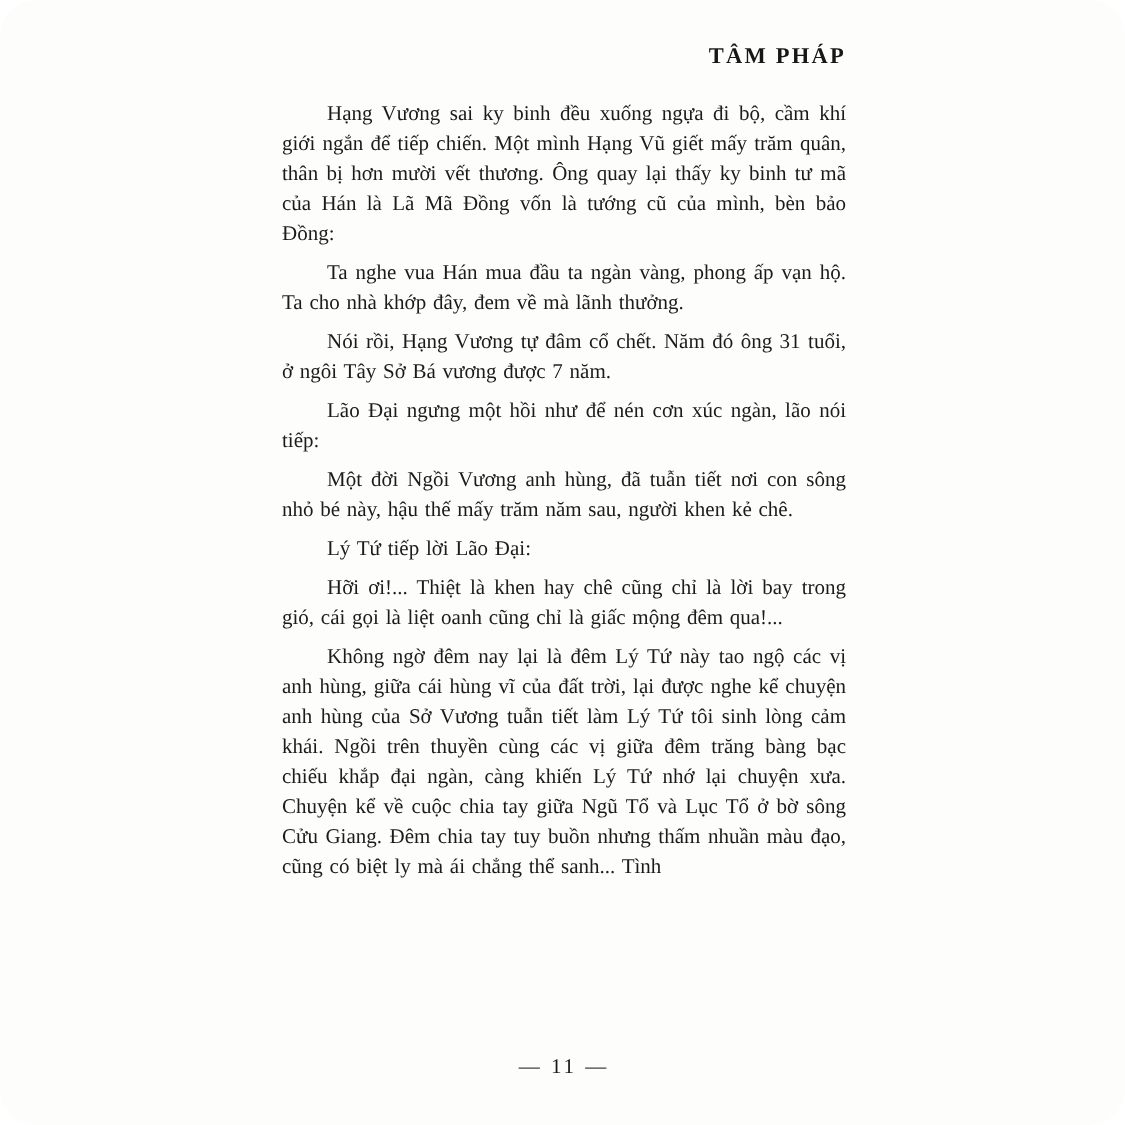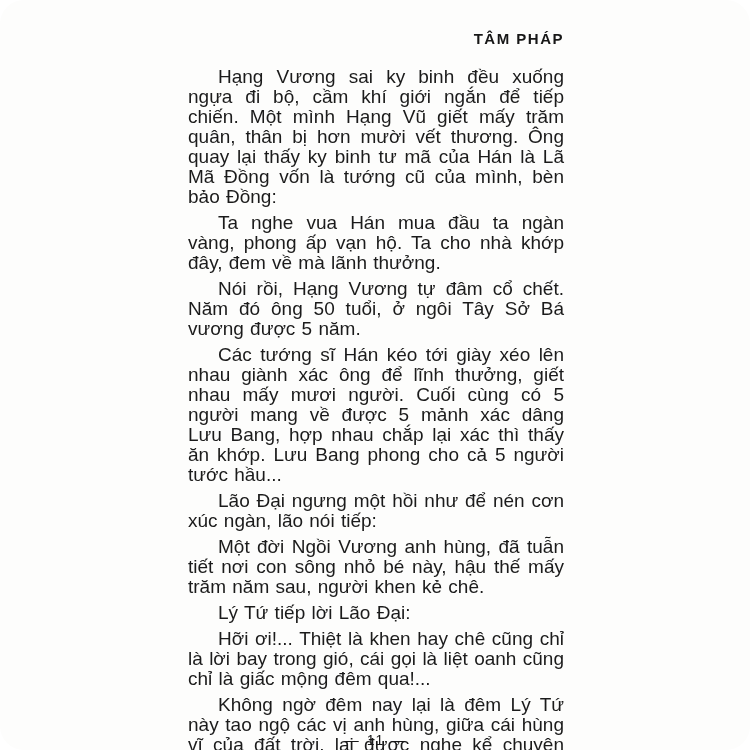--- a/index.html
+++ b/index.html
@@ -6,69 +6,68 @@
     margin: 0;
     padding: 0;
     background: #ffffff;
   }
   .page {
     position: relative;
     width: 750px;
     height: 750px;
     background: #fdfdfc;
     overflow: hidden;
-    font-family: Liberation Sans, sans-serif;
+    font-family: Liberation Serif, serif;
     color: #1b1b1b;
     border-radius: 24px;
   }
   .text-column {
     position: absolute;
     left: 188px;
     top: 30px;
     width: 376px;
   }
   .running-head {
     text-align: right;
     font-weight: bold;
     font-size: 15px;
     letter-spacing: 1.5px;
     margin: 0 0 20px 0;
     color: #171717;
   }
   .body-text p {
     margin: 0 0 6px 0;
-    font-size: 19px;
+    font-size: 14px;
     line-height: 20px;
     text-align: justify;
     text-indent: 30px;
     word-spacing: 1px;
     color: #1b1b1b;
   }
   .page-number {
     position: absolute;
     left: 188px;
-    top: 732px;
+    top: 704px;
     width: 376px;
     text-align: center;
     font-size: 14px;
     letter-spacing: 2px;
     color: #171717;
   }
 </style>
 </head>
 <body>
 
 <div class="page">
   <div class="text-column">
     <div class="running-head">TÂM PHÁP</div>
     <div class="body-text">
       <p>Hạng Vương sai ky binh đều xuống ngựa đi bộ, cầm khí giới ngắn để tiếp chiến. Một mình Hạng Vũ giết mấy trăm quân, thân bị hơn mười vết thương. Ông quay lại thấy ky binh tư mã của Hán là Lã Mã Đồng vốn là tướng cũ của mình, bèn bảo Đồng:</p>
       <p>Ta nghe vua Hán mua đầu ta ngàn vàng, phong ấp vạn hộ. Ta cho nhà khớp đây, đem về mà lãnh thưởng.</p>
-      <p>Nói rồi, Hạng Vương tự đâm cổ chết. Năm đó ông 50 tuổi, ở ngôi Tây Sở Bá vương được 5 năm.</p>
-      <p>Các tướng sĩ Hán kéo tới giày xéo lên nhau giành xác ông để lĩnh thưởng, giết nhau mấy mươi người. Cuối cùng có 5 người mang về được 5 mảnh xác dâng Lưu Bang, hợp nhau chắp lại xác thì thấy ăn khớp. Lưu Bang phong cho cả 5 người tước hầu...</p>
+      <p>Nói rồi, Hạng Vương tự đâm cổ chết. Năm đó ông 31 tuổi, ở ngôi Tây Sở Bá vương được 7 năm.</p>
       <p>Lão Đại ngưng một hồi như để nén cơn xúc ngàn, lão nói tiếp:</p>
       <p>Một đời Ngồi Vương anh hùng, đã tuẫn tiết nơi con sông nhỏ bé này, hậu thế mấy trăm năm sau, người khen kẻ chê.</p>
       <p>Lý Tứ tiếp lời Lão Đại:</p>
       <p>Hỡi ơi!... Thiệt là khen hay chê cũng chỉ là lời bay trong gió, cái gọi là liệt oanh cũng chỉ là giấc mộng đêm qua!...</p>
       <p>Không ngờ đêm nay lại là đêm Lý Tứ này tao ngộ các vị anh hùng, giữa cái hùng vĩ của đất trời, lại được nghe kể chuyện anh hùng của Sở Vương tuẫn tiết làm Lý Tứ tôi sinh lòng cảm khái. Ngồi trên thuyền cùng các vị giữa đêm trăng bàng bạc chiếu khắp đại ngàn, càng khiến Lý Tứ nhớ lại chuyện xưa. Chuyện kể về cuộc chia tay giữa Ngũ Tổ và Lục Tổ ở bờ sông Cửu Giang. Đêm chia tay tuy buồn nhưng thấm nhuần màu đạo, cũng có biệt ly mà ái chẳng thể sanh... Tình</p>
     </div>
   </div>
   <div class="page-number">— 11 —</div>
 </div>
 

